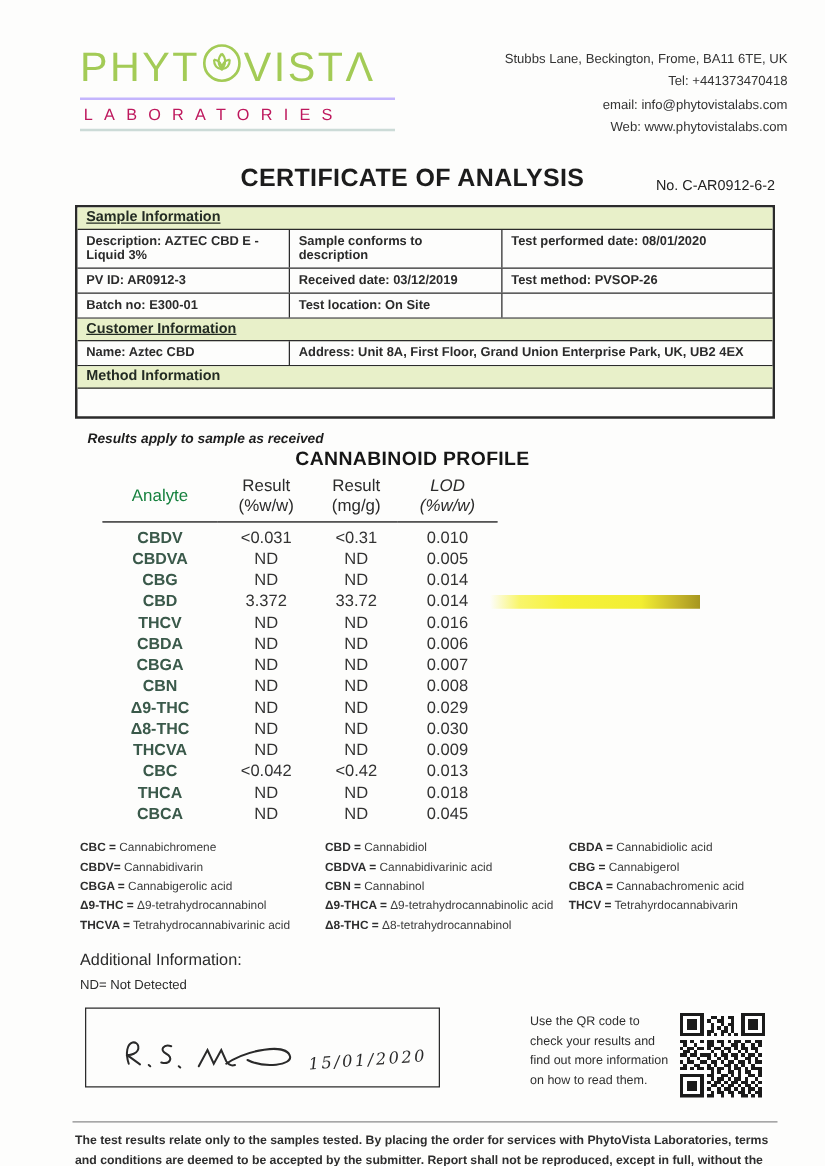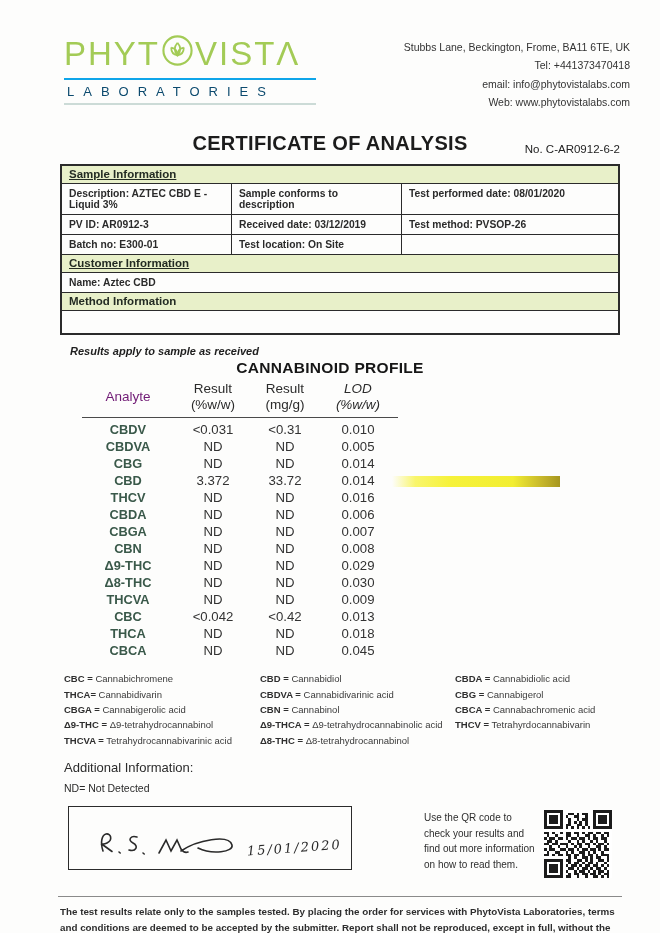--- a/index.html
+++ b/index.html
@@ -4,21 +4,21 @@
 <style>
   * { margin:0; padding:0; box-sizing:border-box; }
   html,body { background:#e9e9e9; }
   body { font-family:"Liberation Sans", sans-serif; color:#2b2b2b; }
   .page { position:relative; width:660px; height:933px; margin:0 auto; background:#fdfdfc; overflow:hidden; }
 
   
   .hdr { display:flex; justify-content:space-between; padding:34px 30px 0 64px; }
   .logo-main { font-size:33px; color:#a3cb56; letter-spacing:2px; display:flex; align-items:center; line-height:1; font-weight:400; }
   .logo-main .leaf { margin:0 1px; display:inline-block; }
-  .logo-sub { margin-top:6px; border-top:2px solid #0ea5e9; border-bottom:2px solid #ccdbd7; color:#0c4a6e; font-size:13px; letter-spacing:9px; padding:4px 0 4px 3px; width:252px; }
+  .logo-sub { margin-top:6px; border-top:2px solid #c4b5fd; border-bottom:2px solid #ccdbd7; color:#be185d; font-size:13px; letter-spacing:9px; padding:4px 0 4px 3px; width:252px; }
   .contact { text-align:right; font-size:10.5px; line-height:1.75; color:#333; padding-top:4px; }
 
   
   .title-row { position:relative; text-align:center; margin-top:20px; height:24px; }
   .title-row h1 { display:inline-block; font-size:20px; letter-spacing:0.3px; color:#1c1c1c; }
   .coa-no { position:absolute; right:40px; bottom:1px; font-size:11.5px; color:#222; }
 
   
   .itable { width:560px; margin:8px 0 0 60px; border:2px solid #2b2b2b; font-size:10.3px; }
   .ibar { background:#e8f0c9; border-bottom:1px solid #2b2b2b; padding:2px 7px 3px; font-weight:bold; font-size:11.5px; color:#232b23; }
@@ -31,21 +31,21 @@
   .cwide { flex:1; } .cfull { flex:1; height:22px; }
 
   .results-note { margin:10px 0 0 70px; font-size:11px; font-weight:bold; font-style:italic; color:#1e1e1e; }
 
   
   .profile-title { text-align:center; font-size:15.5px; font-weight:bold; letter-spacing:0.3px; margin-top:2px; color:#161616; }
   .profile-table { border-collapse:collapse; margin:4px 0 0 82px; }
   .profile-table th, .profile-table td { text-align:center; padding:0; }
   .profile-table th { font-weight:normal; font-size:13.5px; border-bottom:1.5px solid #4a4a4a; padding-bottom:3px; vertical-align:middle; }
   .profile-table th span { display:block; line-height:1.25; }
-  .th-analyte { font-weight:bold; color:#701a75; font-size:14px; }
+  .th-analyte { font-weight:bold; color:#15803d; font-size:14px; }
   .th-lod span { font-style:italic; }
   .col-a { width:92px; } .col-p { width:78px; } .col-m { width:66px; } .col-l { width:80px; }
   .profile-table td { font-size:13.2px; line-height:17px; color:#333; }
   .profile-table td.a { font-weight:bold; color:#3a594a; font-size:12.8px; }
   .profile-table td.lod { }
   .profile-table tbody tr:first-child td { padding-top:3px; }
   .hl-cell { position:relative; }
   .highlight { position:absolute; left:74px; top:4px; width:168px; height:11px; pointer-events:none;
     background:linear-gradient(to right, rgba(247,243,58,0) 0%, rgba(247,243,58,0.75) 14%, #f6f23a 35%, #f2ee32 72%, #c4b42a 90%, #a6961f 100%); }
 
@@ -115,20 +115,21 @@
       <div class="ic c3">Test method: PVSOP-26</div>
     </div>
     <div class="irow">
       <div class="ic c1">Batch no: E300-01</div>
       <div class="ic c2">Test location: On Site</div>
       <div class="ic c3"></div>
     </div>
     <div class="ibar"><span class="u">Customer Information</span></div>
     <div class="irow">
       <div class="ic c1">Name: Aztec CBD</div>
+      <div class="ic cwide">Address: Unit 8A, First Floor, Grand Union Enterprise Park, UK, UB2 4EX</div>
     </div>
     <div class="ibar"><span>Method Information</span></div>
     <div class="irow">
       <div class="ic cfull"></div>
     </div>
   </div>
 
   <div class="results-note">Results apply to sample as received</div>
 
   <div class="profile-title">CANNABINOID PROFILE</div>
@@ -243,21 +244,21 @@
           <td>ND</td>
           <td>ND</td>
           <td class="lod">0.045</td>
         </tr>
     </tbody>
   </table>
 
   <div class="legend">
     <div class="leg-col l1">
       <div class="leg-item"><b>CBC =</b> <span>Cannabichromene</span></div>
-      <div class="leg-item"><b>THCA=</b> <span>Cannabidivarin</span></div>
+      <div class="leg-item"><b>CBDV=</b> <span>Cannabidivarin</span></div>
       <div class="leg-item"><b>CBGA =</b> <span>Cannabigerolic acid</span></div>
       <div class="leg-item"><b>Δ9-THC =</b> <span>Δ9-tetrahydrocannabinol</span></div>
       <div class="leg-item"><b>THCVA =</b> <span>Tetrahydrocannabivarinic acid</span></div>
     </div>
     <div class="leg-col l2">
       <div class="leg-item"><b>CBD =</b> <span>Cannabidiol</span></div>
       <div class="leg-item"><b>CBDVA =</b> <span>Cannabidivarinic acid</span></div>
       <div class="leg-item"><b>CBN =</b> <span>Cannabinol</span></div>
       <div class="leg-item"><b>Δ9-THCA =</b> <span>Δ9-tetrahydrocannabinolic acid</span></div>
       <div class="leg-item"><b>Δ8-THC =</b> <span>Δ8-tetrahydrocannabinol</span></div>

